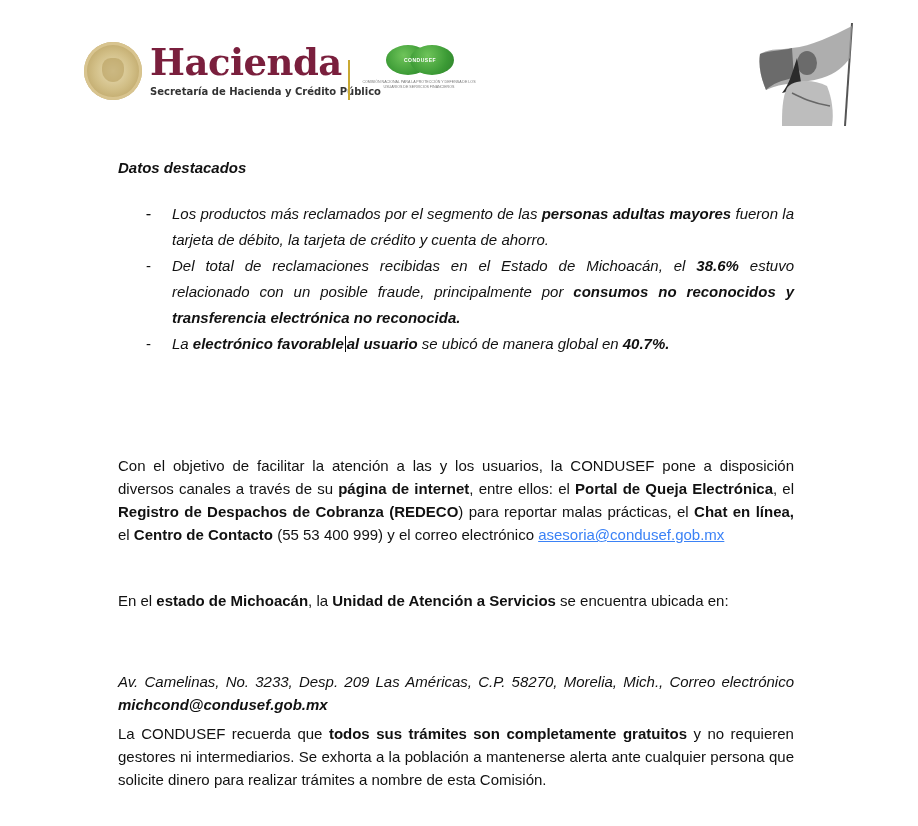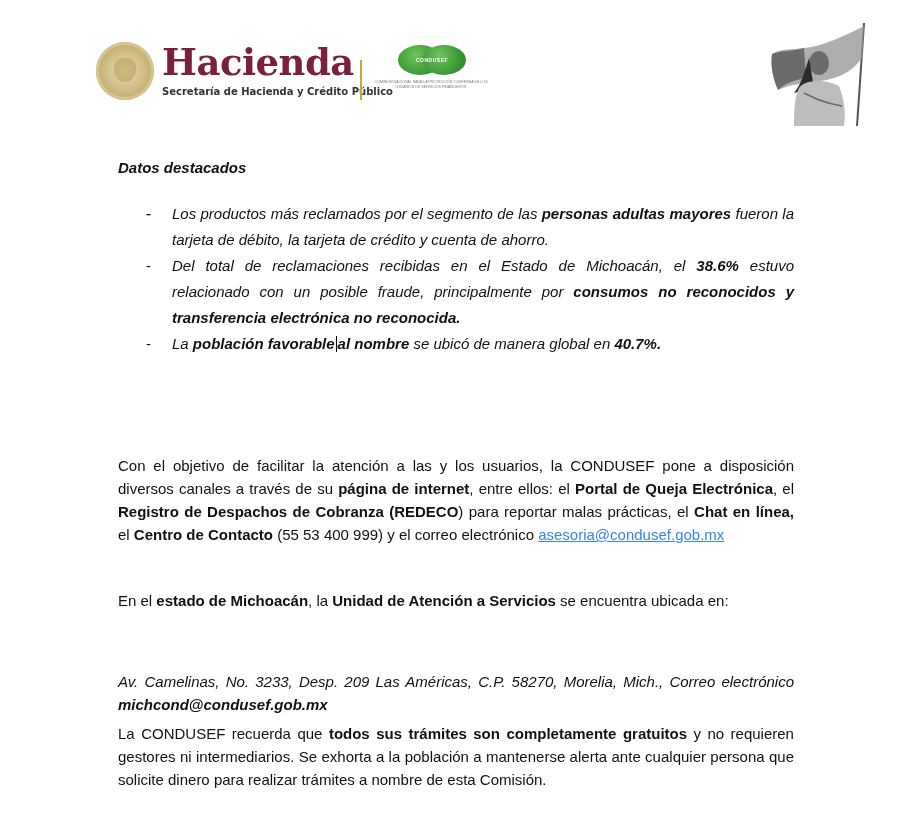--- a/index.html
+++ b/index.html
@@ -1,18 +1,18 @@
 <!DOCTYPE html>
 <html><head>
 <meta charset="utf-8">
 <style>
   html, body { margin: 0; padding: 0; background: #ffffff; }
   body { width: 918px; height: 826px; position: relative; overflow: hidden;
          font-family: "Liberation Sans", "DejaVu Sans", sans-serif; color: #111; }
-  .header { position: absolute; left: 16px; top: 0; width: 736px; height: 140px; }
+  .header { position: absolute; left: 4px; top: 0; width: 736px; height: 140px; }
   .seal { position: absolute; left: 80px; top: 42px; width: 58px; height: 58px; border-radius: 50%;
           background: radial-gradient(circle at 50% 50%, #e8dcb4 0%, #d2bf87 45%, #c2ab6e 70%, #e6d9b2 100%);
           box-shadow: inset 0 0 0 3px #d8c48f; }
   .seal::after { content: ""; position: absolute; left: 18px; top: 16px; width: 22px; height: 24px;
           border-radius: 40% 40% 50% 50%; background: #b59a5a; opacity: .55; }
   .hacienda-title { position: absolute; left: 146px; top: 44px; font-family: "DejaVu Serif", "Liberation Serif", serif;
           font-weight: bold; font-size: 37px; color: #7a1f3d; letter-spacing: -0.5px; line-height: 1; }
   .hacienda-sub { position: absolute; left: 146px; top: 86px; font-family: "DejaVu Sans", sans-serif;
           font-weight: bold; font-size: 10px; color: #333; white-space: nowrap; }
   .divider { position: absolute; left: 344px; top: 60px; width: 2px; height: 40px; background: #c9a933; }
@@ -64,19 +64,19 @@
     <path d="M40 75 C50 80 60 85 78 88" stroke="#666" fill="none" stroke-width="1.5"></path>
   </svg>
 </div>
 
 <div class="section-title">Datos destacados</div>
 
 <ul class="highlights">
   <li><span class="dash">-</span></li>
   <li><span class="dash">-</span><span class="rich">Los productos más reclamados por el segmento de las <b>personas adultas mayores</b> fueron la tarjeta de débito, la tarjeta de crédito y cuenta de ahorro.</span></li>
   <li><span class="dash">-</span><span class="rich">Del total de reclamaciones recibidas en el Estado de Michoacán, el <b>38.6%</b> estuvo relacionado con un posible fraude, principalmente por <b>consumos no reconocidos y transferencia electrónica no reconocida.</b></span></li>
-  <li><span class="dash">-</span><span class="rich">La <b>población favorable</b><span class="caret"></span><b>al nombre</b> se ubicó de manera global en <b>40.7%.</b></span></li>
+  <li><span class="dash">-</span><span class="rich">La <b>electrónico favorable</b><span class="caret"></span><b>al usuario</b> se ubicó de manera global en <b>40.7%.</b></span></li>
 </ul>
 
 <p class="para p1">Con el objetivo de facilitar la atención a las y los usuarios, la CONDUSEF pone a disposición diversos canales a través de su <b>página de internet</b>, entre ellos: el <b>Portal de Queja Electrónica</b>, el <b>Registro de Despachos de Cobranza (REDECO</b>) para reportar malas prácticas, el <b>Chat en línea,</b> el <b>Centro de Contacto</b> (55 53 400 999) y el correo electrónico <a class="link">asesoria@condusef.gob.mx</a></p>
 <p class="para p2">En el <b>estado de Michoacán</b>, la <b>Unidad de Atención a Servicios</b> se encuentra ubicada en:</p>
 <p class="para p3">Av. Camelinas, No. 3233, Desp. 209 Las Américas, C.P. 58270, Morelia, Mich., Correo electrónico <b>michcond@condusef.gob.mx</b></p>
 <p class="para p4">La CONDUSEF recuerda que <b>todos sus trámites son completamente gratuitos</b> y no requieren gestores ni intermediarios. Se exhorta a la población a mantenerse alerta ante cualquier persona que solicite dinero para realizar trámites a nombre de esta Comisión.</p>
 
 </body></html>

